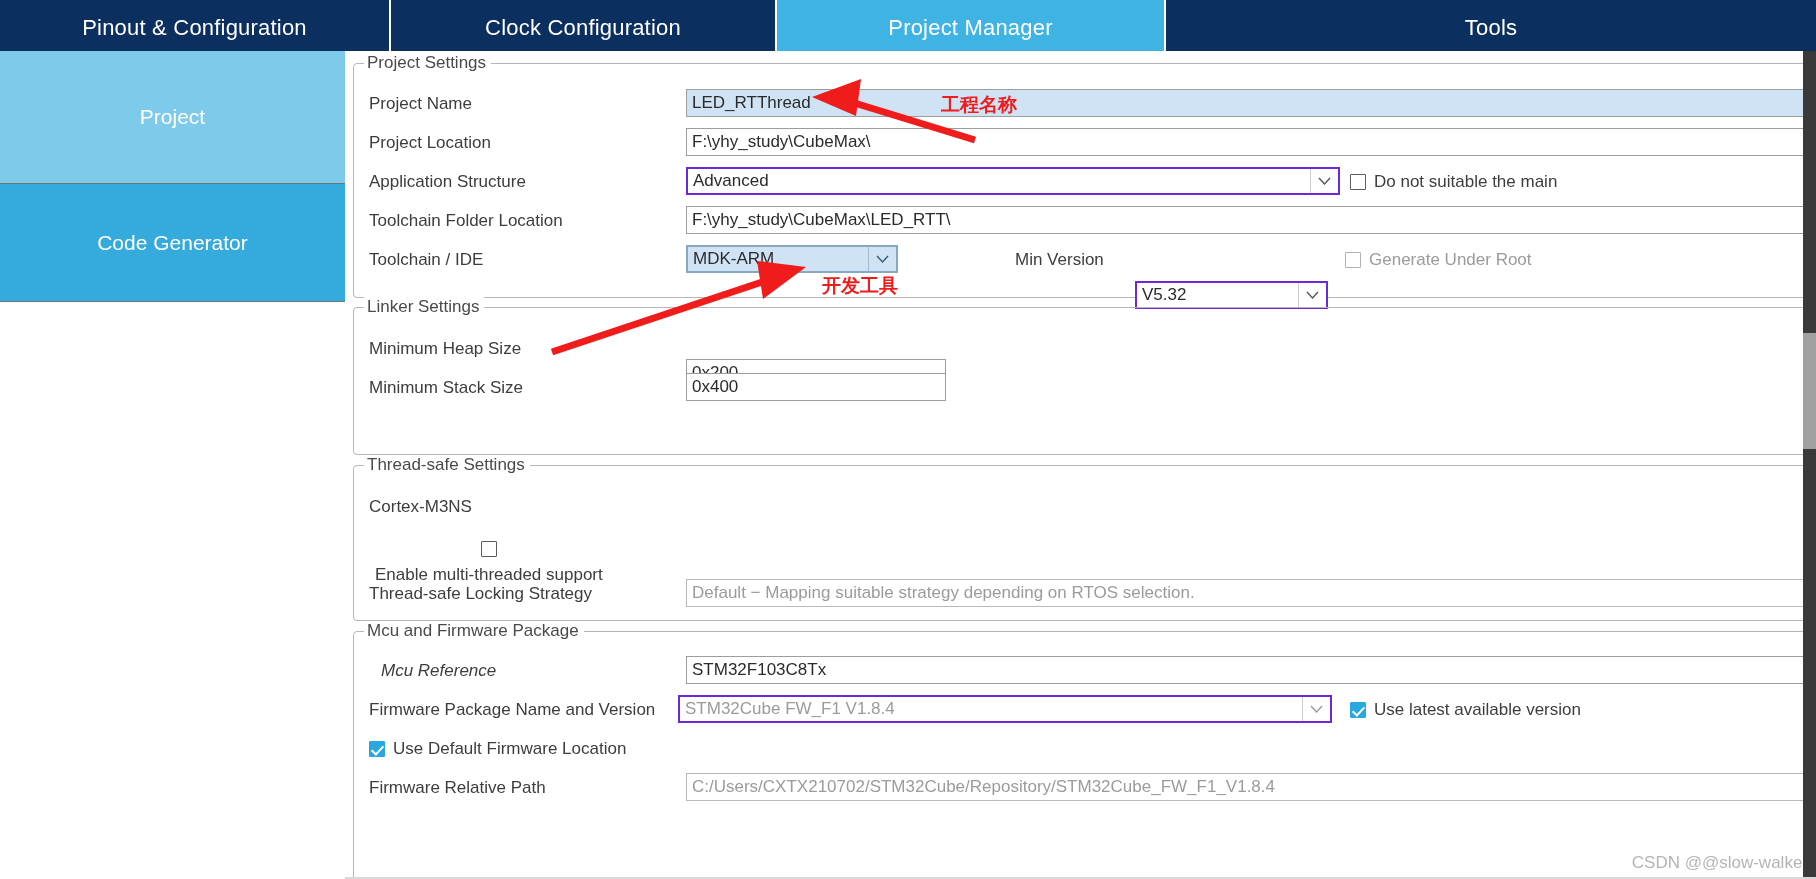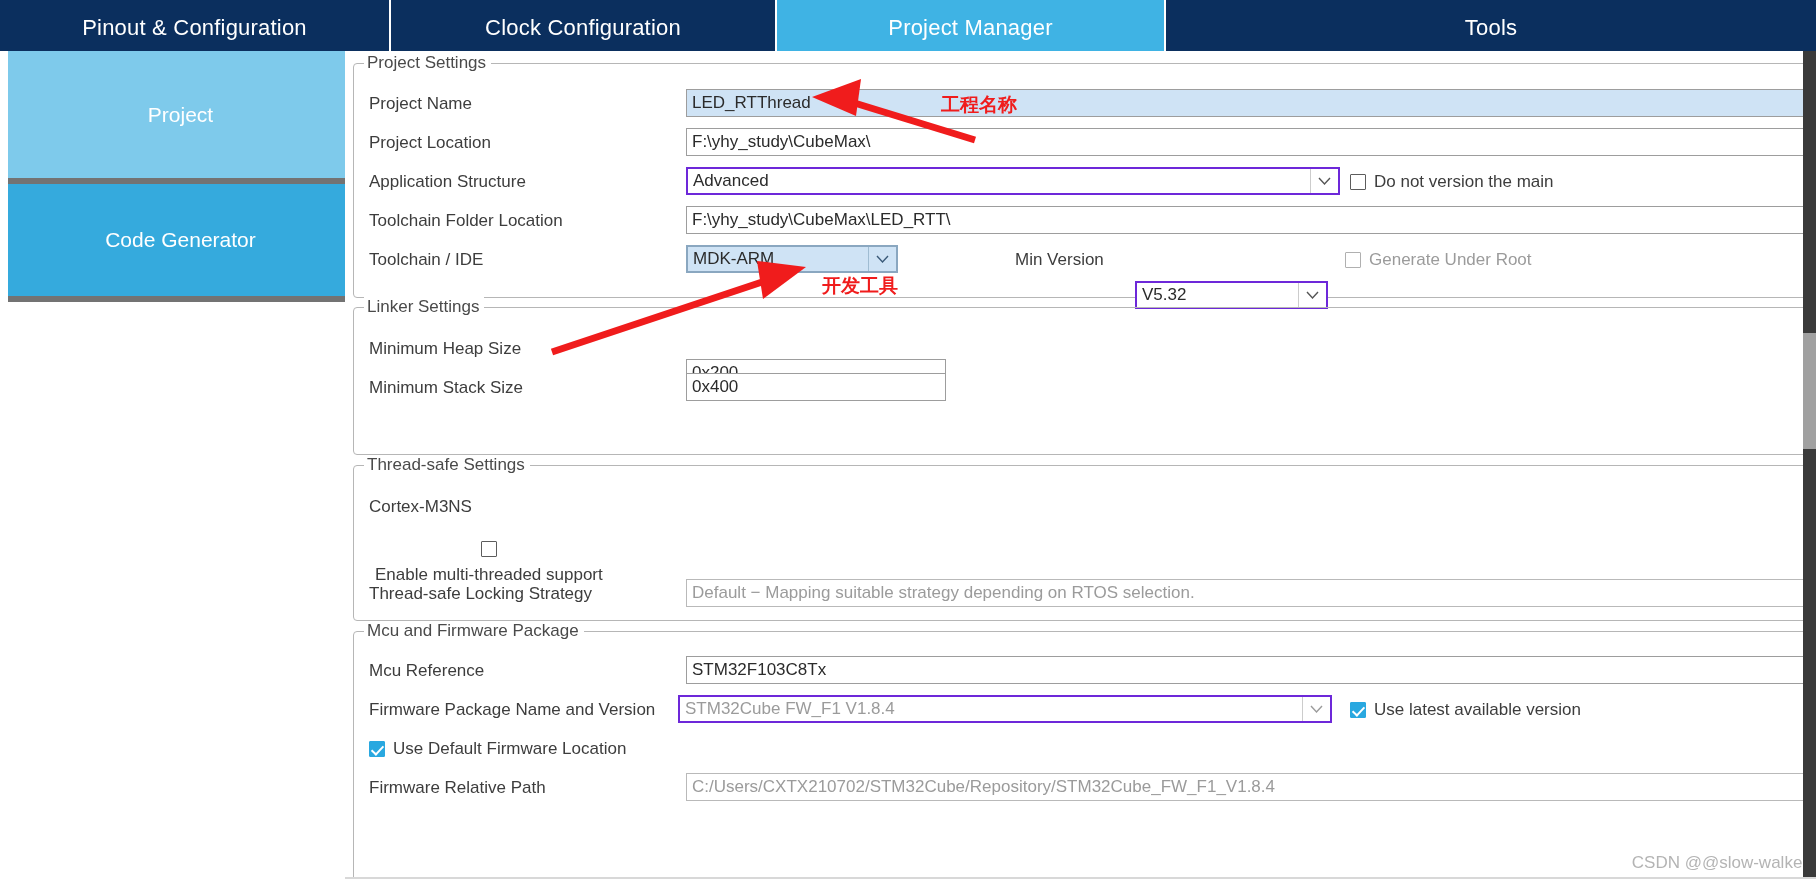--- a/index.html
+++ b/index.html
@@ -65,22 +65,21 @@
   }
   .side-item {
     width: 345px;
     display: flex;
     align-items: center;
     justify-content: center;
     color: #ffffff;
     font-size: 21px;
     user-select: none;
     cursor: pointer;
-    border-bottom: 6px solid #737373;
-    margin-left: 8px;
+    border-bottom: 1px solid #737373;
   }
   .side-item.selected { background: #7ecaeb; }
   .side-item.normal   { background: #35aadd; }
   .side-item.s0 { height: 133px; }
   .side-item.s1 { height: 118px; }
   .side-item.s2 { height: 118px; }
   .side-filler {
     width: 345px;
     height: 458px;
     background: #ffffff;
@@ -303,21 +302,21 @@
     <div class="combo" style="left:341px; top:116px; width:654px;">
       <span class="cval">Advanced</span>
       <span class="carrow">
         <svg width="13" height="9" viewBox="0 0 13 9">
             <path d="M1 1 L6.5 7 L12 1" fill="none" stroke="#555" stroke-width="1.4"></path>
           </svg>
       </span>
     </div>
     <div class="cb-row" style="left:1005px; top:121px;">
       <span class="cbox"></span>
-      <span>Do not version the main</span>
+      <span>Do not suitable the main</span>
     </div>
 
     <div class="flabel" style="left:24px; top:160px;">Toolchain Folder Location</div>
     <div class="field" style="left:341px; top:155px; width:1138px;">F:\yhy_study\CubeMax\LED_RTT\</div>
 
     <div class="flabel" style="left:24px; top:199px;">Toolchain / IDE</div>
     <div class="combo blue" style="left:341px; top:194px; width:212px;">
       <span class="cval">MDK-ARM</span>
       <span class="carrow">
         <svg width="13" height="9" viewBox="0 0 13 9">
@@ -360,21 +359,21 @@
       <span>Enable multi-threaded support</span>
     </div>
 
     <div class="flabel" style="left:24px; top:533px;">Thread-safe Locking Strategy</div>
     <div class="field disabled" style="left:341px; top:528px; width:1138px;">Default − Mapping suitable strategy depending on RTOS selection.</div>
 
     <div class="group g-mcu">
       <div class="group-title">Mcu and Firmware Package</div>
     </div>
 
-    <div class="flabel" style="left:24px; top:610px;">Mcu Reference</div>
+    <div class="flabel" style="left:36px; top:610px;font-style:italic;">Mcu Reference</div>
     <div class="field" style="left:341px; top:605px; width:1138px;">STM32F103C8Tx</div>
 
     <div class="flabel" style="left:24px; top:649px;">Firmware Package Name and Version</div>
     <div class="combo dis" style="left:333px; top:644px; width:654px;">
       <span class="cval">STM32Cube FW_F1 V1.8.4</span>
       <span class="carrow">
         <svg width="13" height="9" viewBox="0 0 13 9">
             <path d="M1 1 L6.5 7 L12 1" fill="none" stroke="#9b9b9b" stroke-width="1.4"></path>
           </svg>
       </span>

